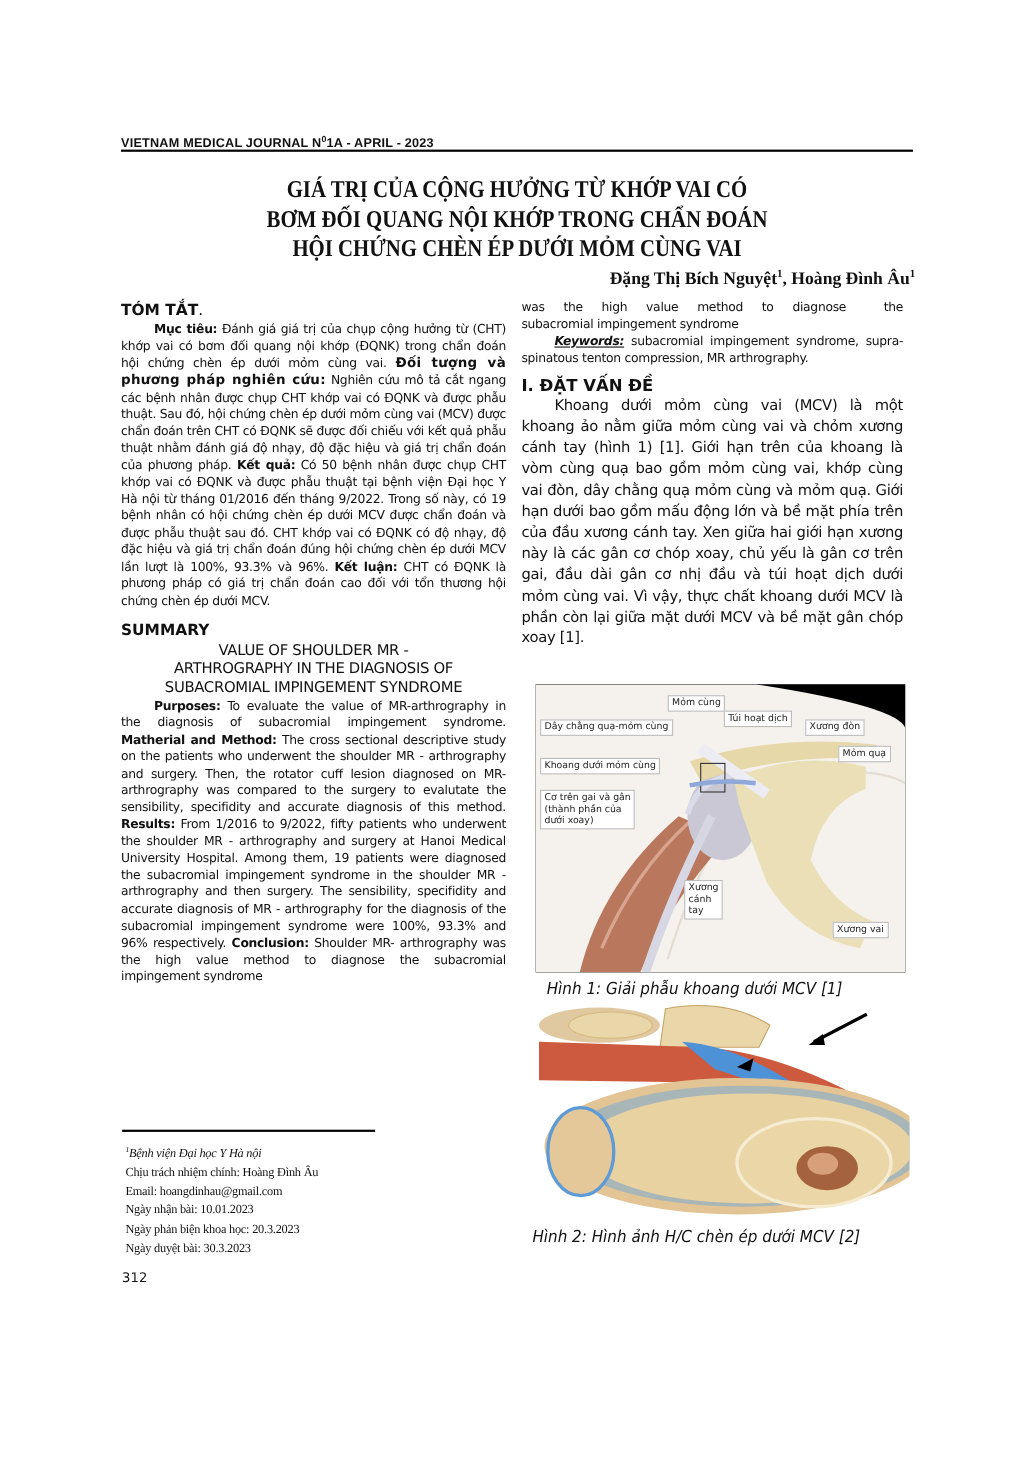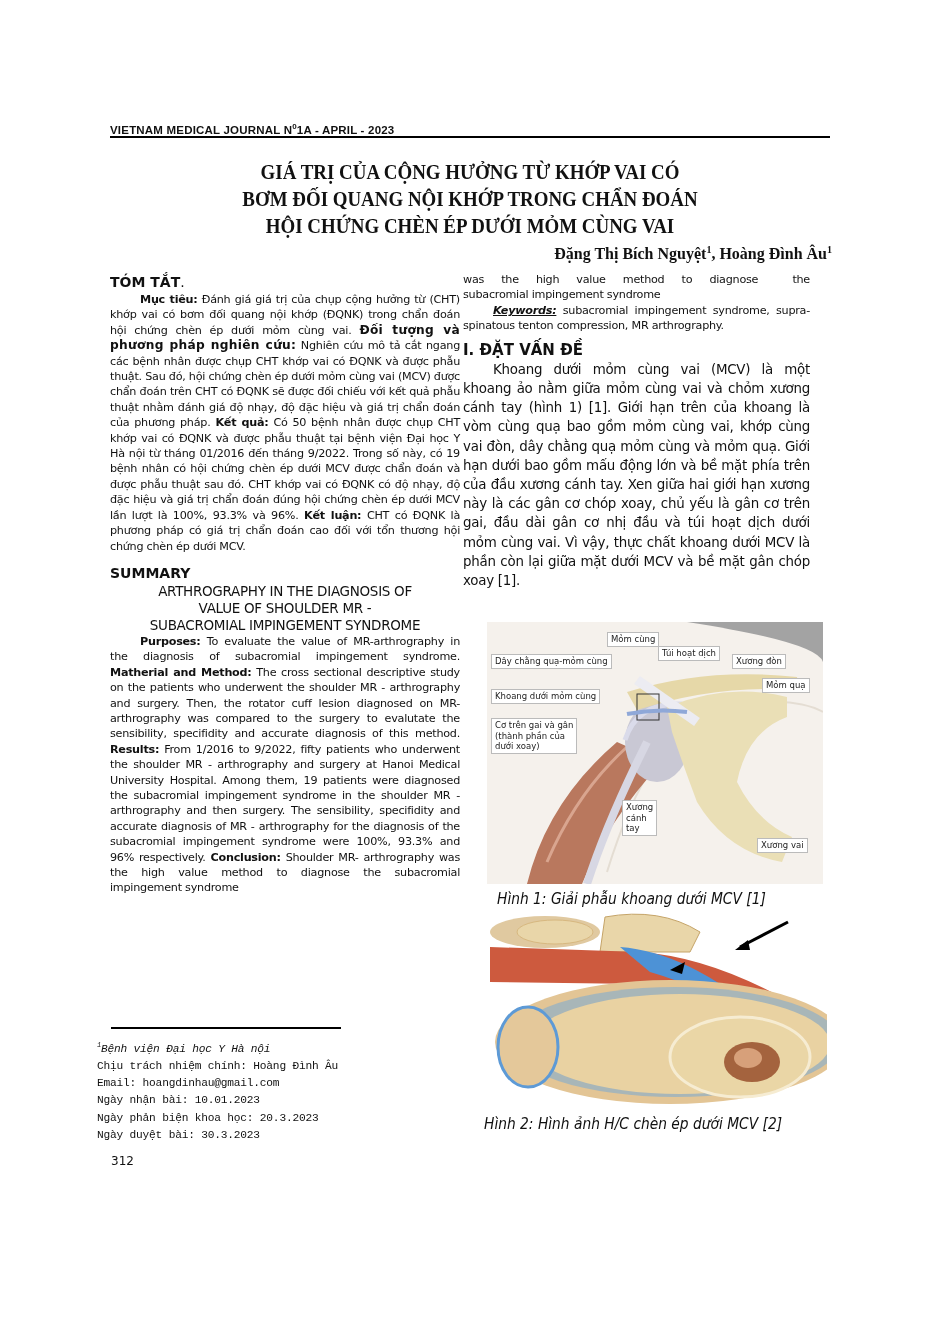--- a/index.html
+++ b/index.html
@@ -20,36 +20,36 @@
       letter-spacing: 0px;
     }
     .authors {
       position: absolute; right: 110px; top: 244px;
       font-family: "Liberation Serif", serif; font-weight: bold; font-size: 16px;
     }
     .authors sup { font-size: 10px; }
 
     .col { position: absolute; font-family: "DejaVu Sans", sans-serif; font-size: 11.2px; line-height: 15.4px; text-align: justify; letter-spacing: -0.25px; }
     .col-left { left: 110px; width: 350px; top: 272px; }
-    .col-right { left: 463px; width: 347px; top: 272px; }
+    .col-right { left: 474px; width: 347px; top: 272px; }
 
     .h-sec { font-weight: bold; font-size: 14px; line-height: 20px; margin: 0; letter-spacing: 0; }
     p { margin: 0; }
     .ind { text-indent: 30px; }
     .b { font-weight: bold; }
     .bi { font-weight: bold; font-style: italic; text-decoration: underline; }
     .summary-title { text-align: center; font-size: 13.5px; line-height: 17px; letter-spacing: -0.3px; }
     .big { font-size: 13.4px; line-height: 19.2px; }
 
     .footnote-rule { position: absolute; left: 111px; width: 230px; top: 1027px; height: 1.5px; background: #000; }
-    .footnotes { position: absolute; left: 97px; top: 1037px; font-family: Liberation Mono, monospace; font-size: 11.2px; line-height: 17.2px; letter-spacing: -0.2px; }
+    .footnotes { position: absolute; left: 114px; top: 1037px; font-family: Liberation Serif, serif; font-size: 11.2px; line-height: 17.2px; letter-spacing: -0.2px; }
     .footnotes .aff { font-style: italic; }
     .page-num { position: absolute; left: 111px; top: 1154px; font-family: "DejaVu Sans", sans-serif; font-size: 12px; }
 
-    .fig1 { position: absolute; left: 487px; top: 622px; width: 336px; height: 262px; background: #a3a3a3; overflow: hidden; }
+    .fig1 { position: absolute; left: 487px; top: 622px; width: 336px; height: 262px; background: #000000; overflow: hidden; }
     .fig2 { position: absolute; left: 490px; top: 912px; width: 337px; height: 195px; background: #fff; overflow: hidden; }
     .caption { position: absolute; font-family: "DejaVu Sans", sans-serif; font-style: italic; font-size: 15px; transform: scaleX(0.92); transform-origin: left top; }
     .cap1 { left: 497px; top: 890px; }
     .cap2 { left: 484px; top: 1115px; }
 
     .lbl { position: absolute; font-family: "DejaVu Sans", sans-serif; font-size: 8.5px; line-height: 10.5px; background: #fff; border: 1px solid #bbb; padding: 1px 3px; color: #222; white-space: nowrap; }
   </style>
 </head>
 <body>
 
@@ -67,22 +67,22 @@
 <div class="authors">
   <span>Đặng Thị Bích Nguyệt</span><sup>1</sup><span>, </span><span>Hoàng Đình Âu</span><sup>1</sup>
 </div>
 
 <div class="col col-left">
   <h2 class="h-sec"><span>TÓM TẮT</span><span style="font-weight:normal">.</span></h2>
   <p class="ind"><span class="b">Mục tiêu:</span><span> Đánh giá giá trị của chụp cộng hưởng từ (CHT) khớp vai có bơm đối quang nội khớp (ĐQNK) trong chẩn đoán hội chứng chèn ép dưới mỏm cùng vai. </span><span class="b" style="font-size:12.2px;letter-spacing:0.3px">Đối tượng và phương pháp nghiên cứu:</span><span> Nghiên cứu mô tả cắt ngang các bệnh nhân được chụp CHT khớp vai có ĐQNK và được phẫu thuật. Sau đó, hội chứng chèn ép dưới mỏm cùng vai (MCV) được chẩn đoán trên CHT có ĐQNK sẽ được đối chiếu với kết quả phẫu thuật nhằm đánh giá độ nhạy, độ đặc hiệu và giá trị chẩn đoán của phương pháp. </span><span class="b">Kết quả:</span><span> Có 50 bệnh nhân được chụp CHT khớp vai có ĐQNK và được phẫu thuật tại bệnh viện Đại học Y Hà nội từ tháng 01/2016 đến tháng 9/2022. Trong số này, có 19 bệnh nhân có hội chứng chèn ép dưới MCV được chẩn đoán và được phẫu thuật sau đó. CHT khớp vai có ĐQNK có độ nhạy, độ đặc hiệu và giá trị chẩn đoán đúng hội chứng chèn ép dưới MCV lần lượt là 100%, 93.3% và 96%. </span><span class="b">Kết luận:</span><span> CHT có ĐQNK là phương pháp có giá trị chẩn đoán cao đối với tổn thương hội chứng chèn ép dưới MCV.</span></p>
 
   <h2 class="h-sec" style="margin-top:9px">SUMMARY</h2>
   <div class="summary-title">
+    <div>VALUE OF SHOULDER MR -</div>
     <div>ARTHROGRAPHY IN THE DIAGNOSIS OF</div>
-    <div>VALUE OF SHOULDER MR -</div>
     <div>SUBACROMIAL IMPINGEMENT SYNDROME</div>
   </div>
   <p class="ind"><span class="b">Purposes:</span><span> To evaluate the value of MR-arthrography in the diagnosis of subacromial impingement syndrome. </span><span class="b">Matherial and Method:</span><span> The cross sectional descriptive study on the patients who underwent the shoulder MR - arthrography and surgery. Then, the rotator cuff lesion diagnosed on MR- arthrography was compared to the surgery to evalutate the sensibility, specifidity and accurate diagnosis of this method. </span><span class="b">Results:</span><span> From 1/2016 to 9/2022, fifty patients who underwent the shoulder MR - arthrography and surgery at Hanoi Medical University Hospital. Among them, 19 patients were diagnosed the subacromial impingement syndrome in the shoulder MR - arthrography and then surgery. The sensibility, specifidity and accurate diagnosis of MR - arthrography for the diagnosis of the subacromial impingement syndrome were 100%, 93.3% and 96% respectively. </span><span class="b">Conclusion:</span><span> Shoulder MR- arthrography was the high value method to diagnose  the subacromial impingement syndrome</span></p>
 </div>
 
 <div class="col col-right">
   <p style="visibility:hidden;height:0;overflow:hidden"></p>
   <p style="height:31px; overflow:hidden; position:relative;">
     <span style="position:absolute;left:0;right:0;top:0;text-align:justify;text-align-last:justify;">was the high value method to diagnose &nbsp;the</span>
     <span style="position:absolute;left:0;top:15px;">subacromial impingement syndrome</span>

